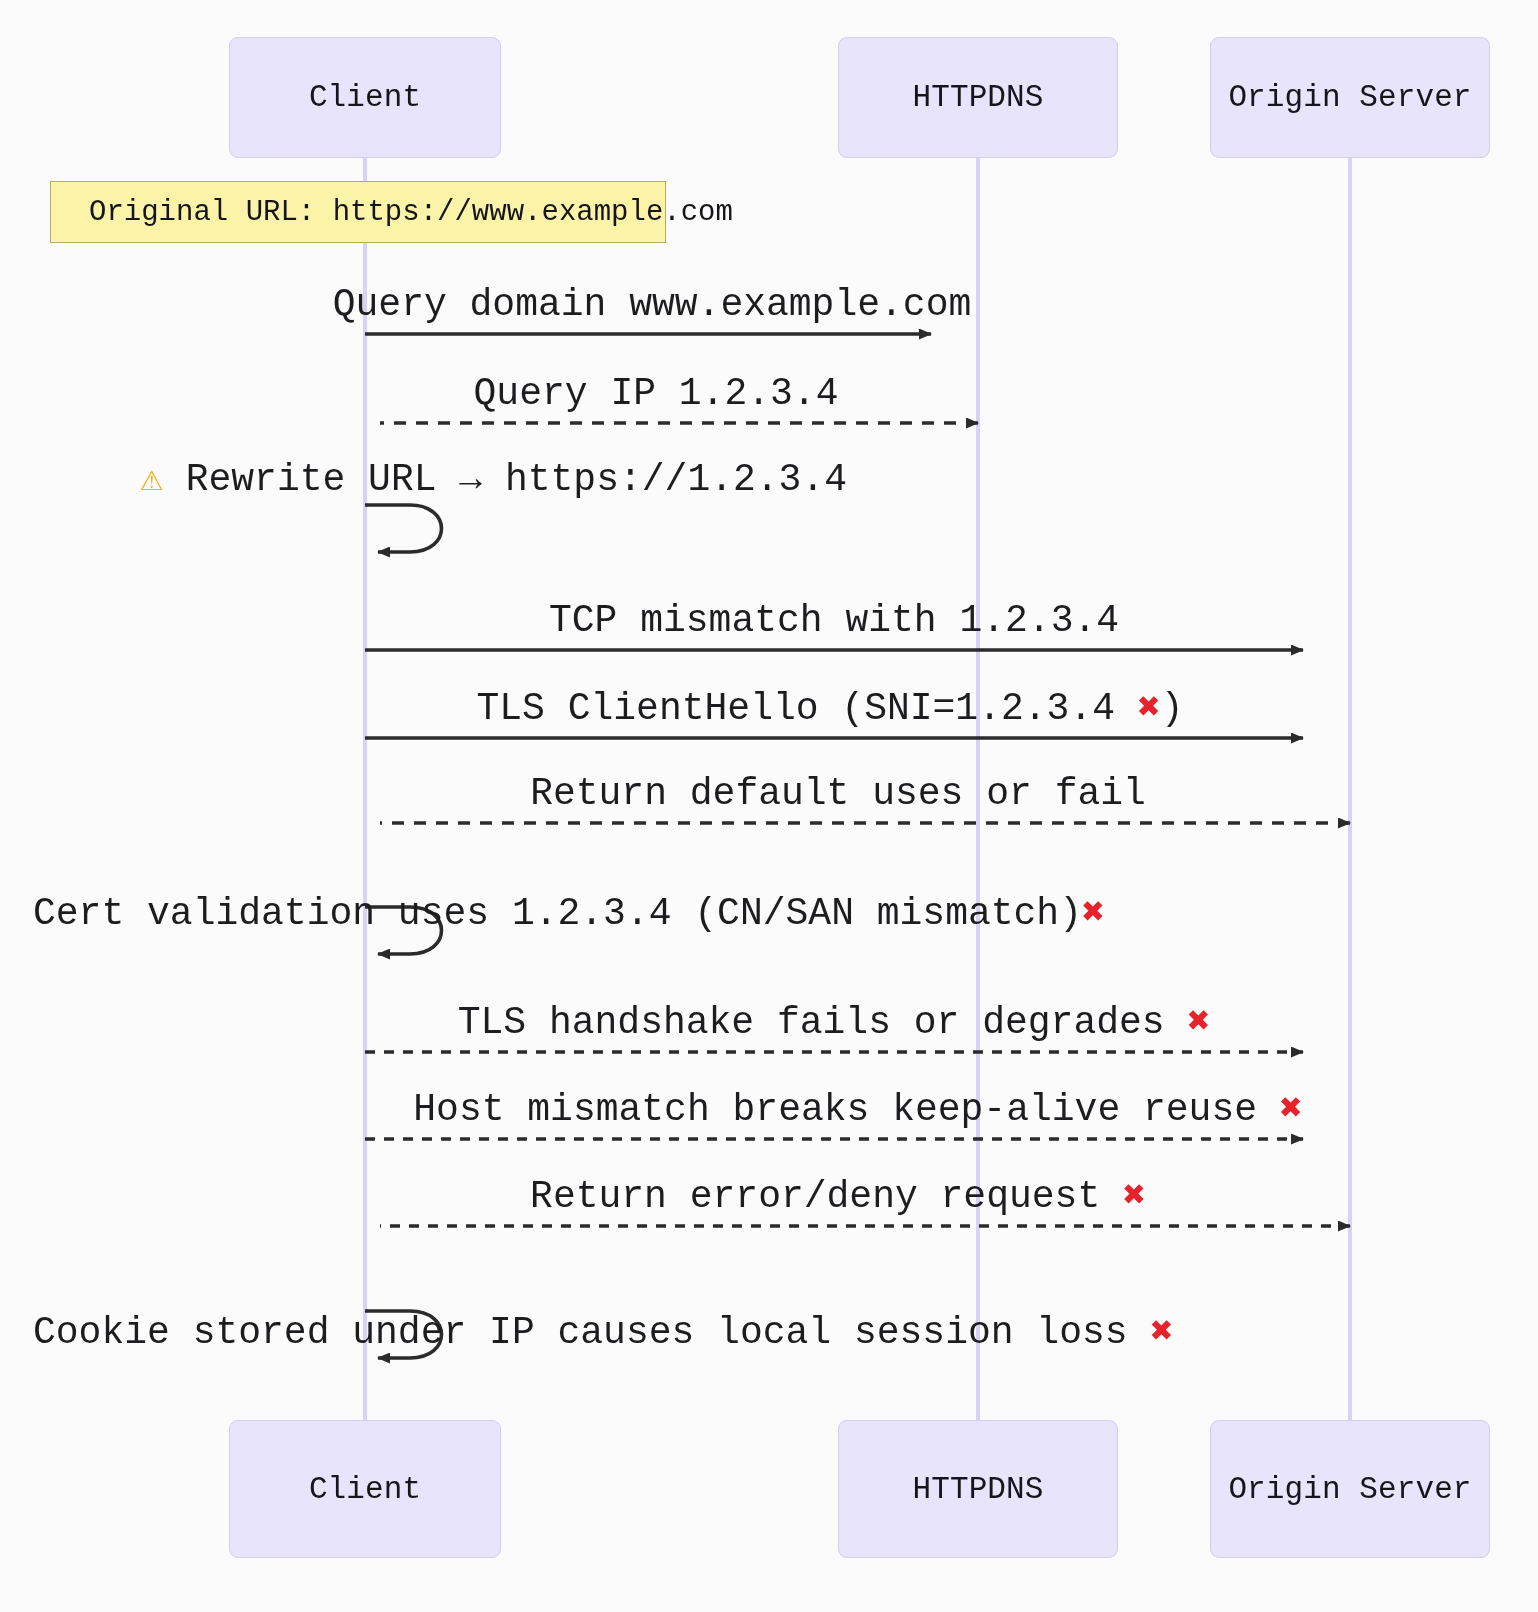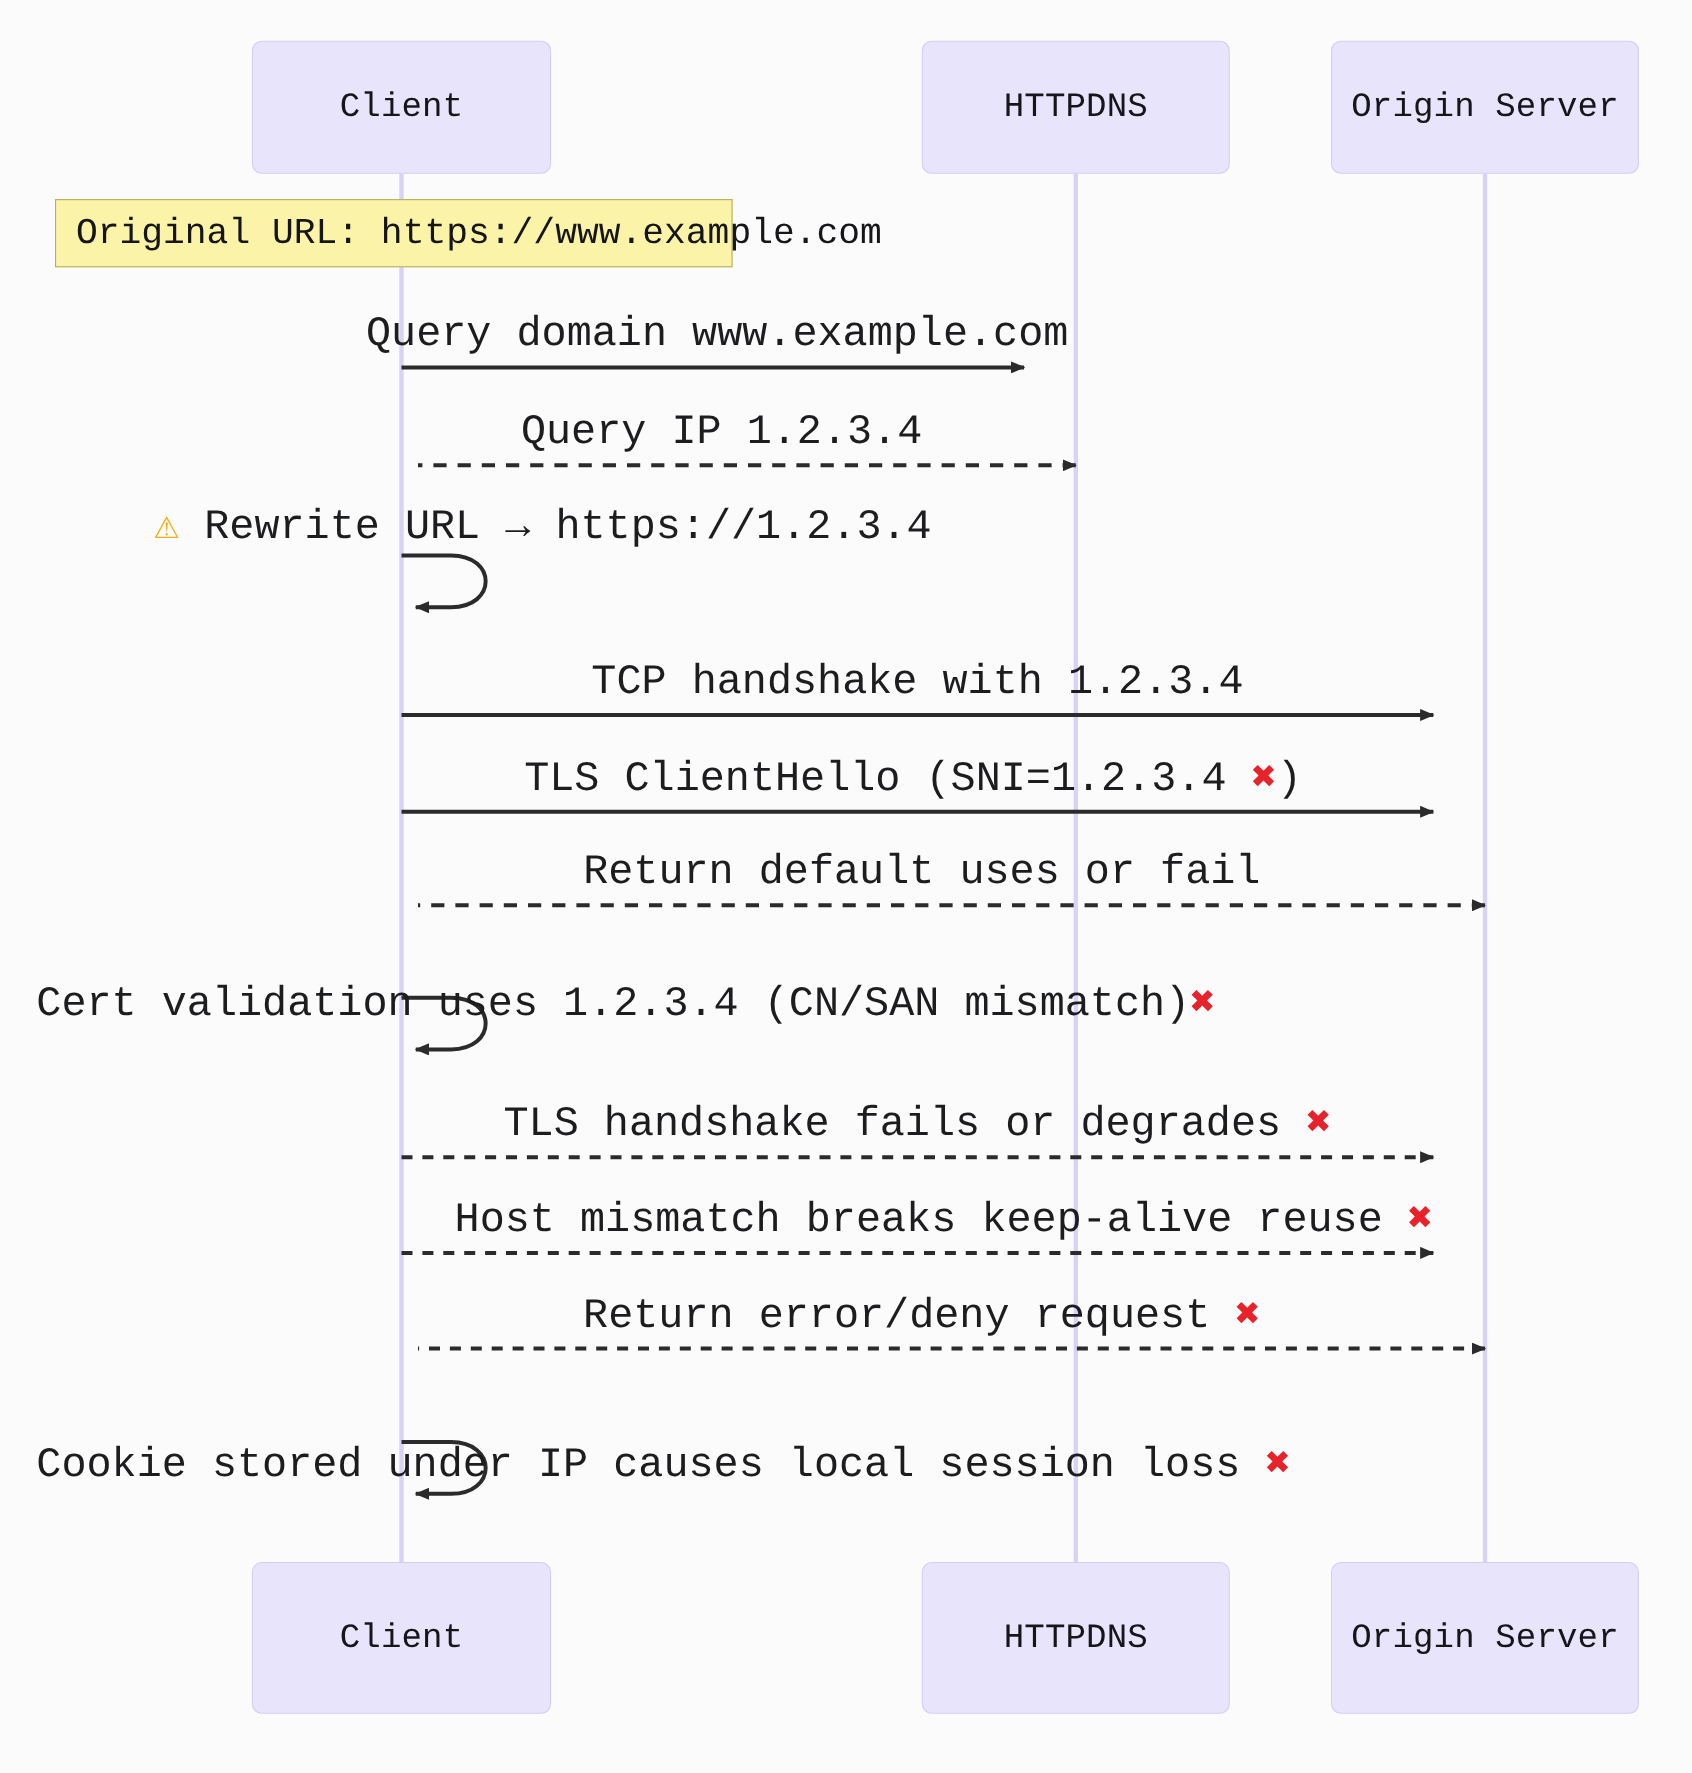--- a/index.html
+++ b/index.html
@@ -45,23 +45,23 @@
   
   .note-box {
     position: absolute;
     background: #fbf3a8;
     border: 1.7px solid #b2ae63;
     box-sizing: border-box;
     display: flex;
     align-items: center;
   }
   .note-label {
-    font-size: 33px;
+    font-size: 29px;
     color: #16161a;
-    padding-left: 18px;
+    padding-left: 38px;
     white-space: nowrap;
   }
 
   
   .msg-text {
     position: absolute;
     font-size: 38px;
     color: #1d1d20;
     white-space: nowrap;
     transform: translateX(-50%);
@@ -166,21 +166,21 @@
 
   <div class="msg-text" style="left:656px; top:375px;">
     <span>Query IP 1.2.3.4</span>
   </div>
 
   <div class="msg-text left-anchored" style="left:140px; top:461px;">
     <span><span class="warnicon">⚠</span> Rewrite URL → https://1.2.3.4</span>
   </div>
 
   <div class="msg-text" style="left:834px; top:602px;">
-    <span>TCP handshake with 1.2.3.4</span>
+    <span>TCP mismatch with 1.2.3.4</span>
   </div>
 
   <div class="msg-text" style="left:830px; top:690px;">
     <span>TLS ClientHello (SNI=1.2.3.4 <span class="xmark">✖</span>)</span>
   </div>
 
   <div class="msg-text" style="left:838px; top:775px;">
     <span>Return default uses or fail</span>
   </div>
 

